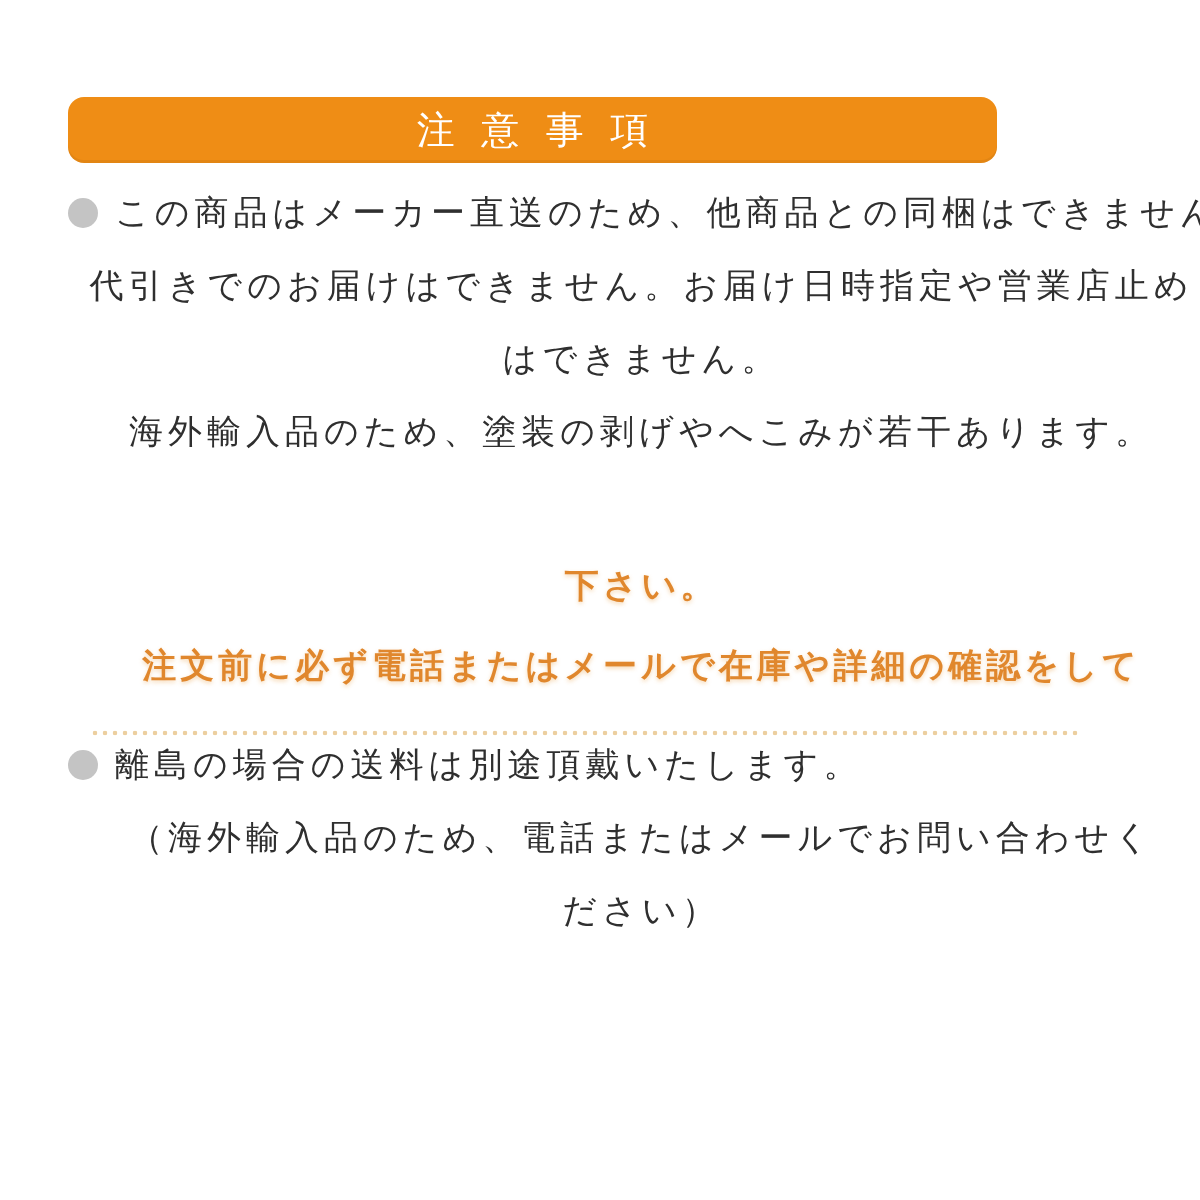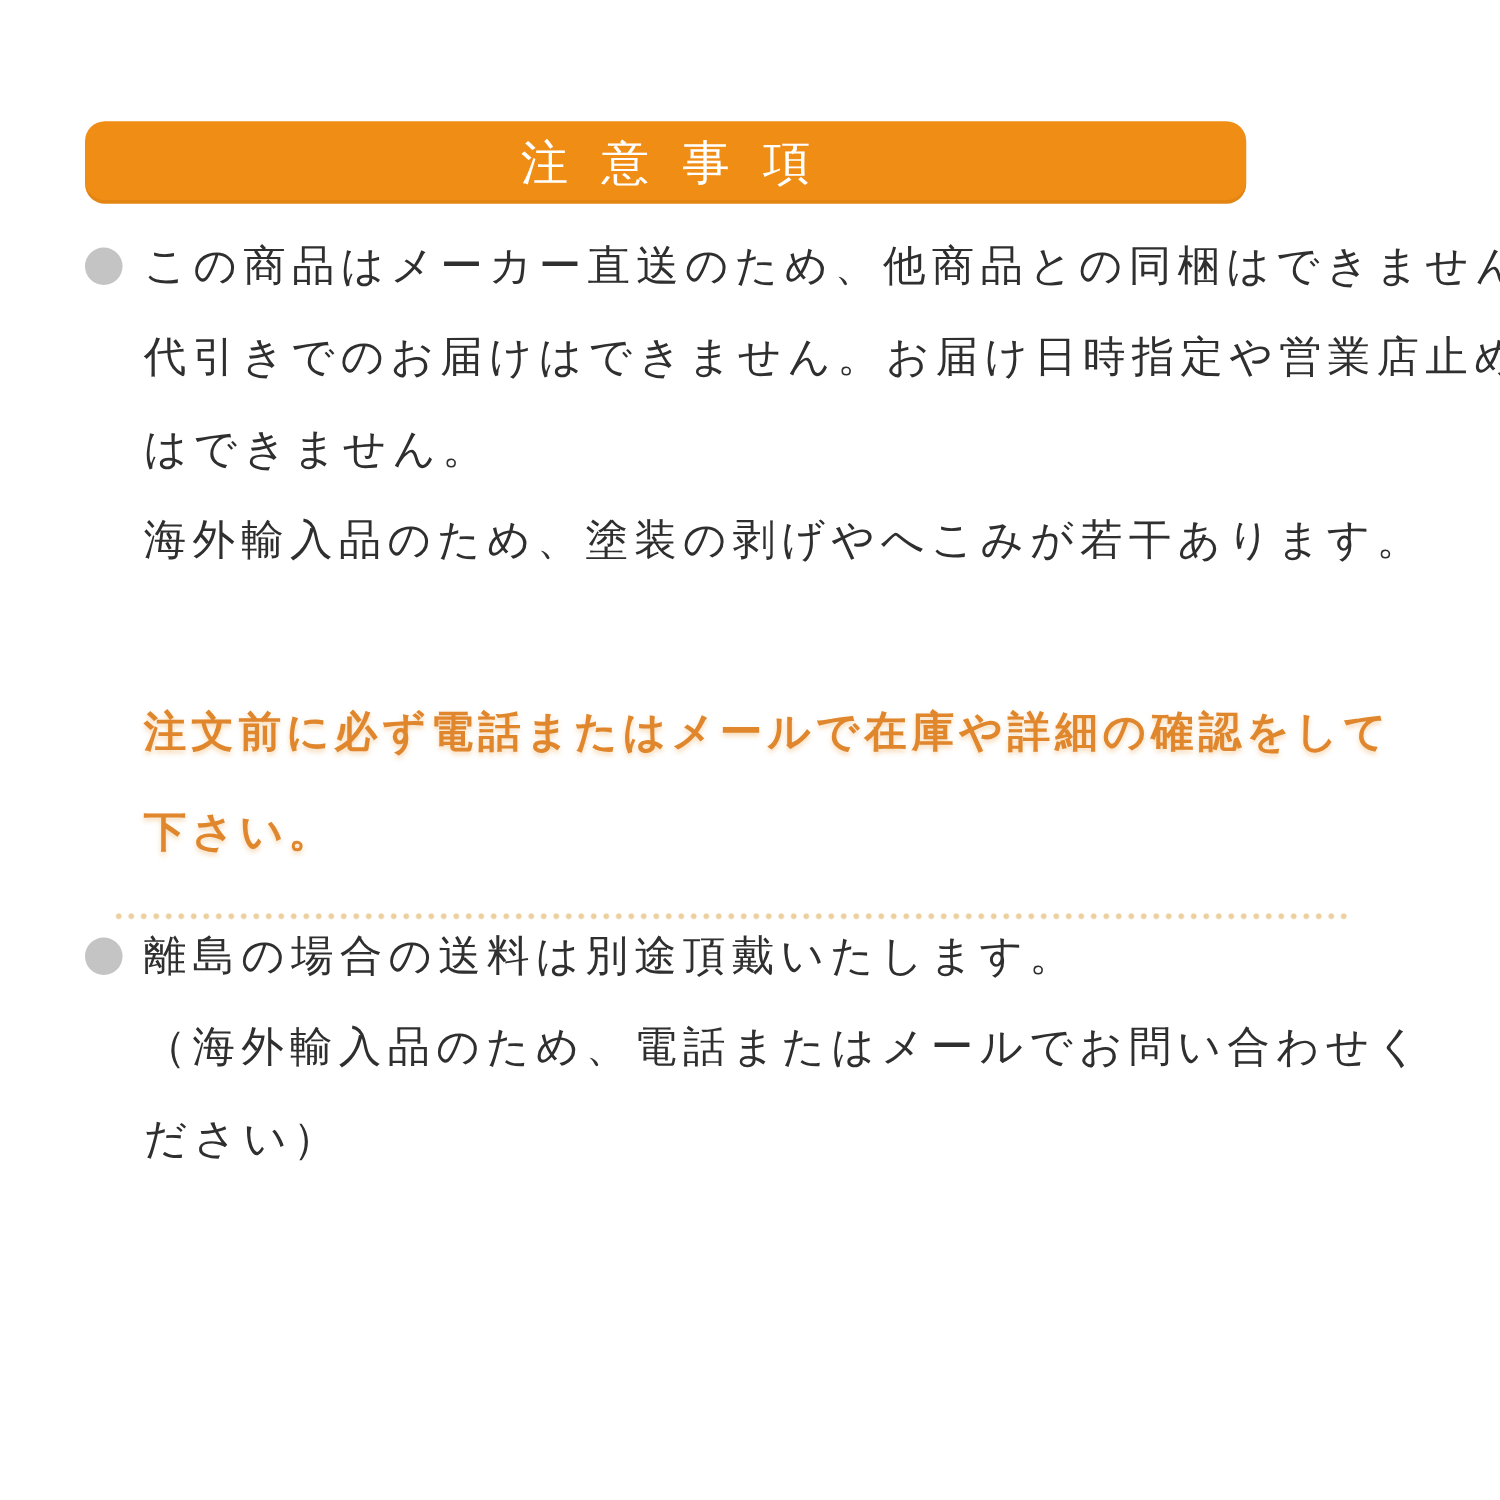--- a/index.html
+++ b/index.html
@@ -28,21 +28,21 @@
     letter-spacing:8px;text-indent:8px;white-space:nowrap;
   }
   .block{position:absolute;left:68px;width:1100px;}
   .block1{top:176px;}
   .emphasis{top:546px;}
   .block2{top:728px;}
   .note-line{
     height:73px;display:flex;align-items:center;
     font-size:34px;color:var(--body-text);letter-spacing:5px;white-space:nowrap;
   }
-  .note-line.indent{padding-left:47px;}
+  .note-line.indent{padding-left:47px;justify-content:center;}
   .bullet{
     width:30px;height:30px;border-radius:50%;
     background:var(--bullet-gray);margin-right:17px;flex:none;
   }
   .emphasis .note-line{
     height:80px;font-weight:bold;color:var(--accent-orange);
     letter-spacing:4px;text-shadow:0 2px 4px rgba(236,170,90,0.45);
   }
   .divider{
     position:absolute;left:90px;top:728px;width:990px;height:10px;
@@ -70,24 +70,24 @@
     <div class="note-line indent">
       <span>はできません。</span>
     </div>
     <div class="note-line indent">
       <span>海外輸入品のため、塗装の剥げやへこみが若干あります。</span>
     </div>
   </div>
 
   <div class="block emphasis">
     <div class="note-line indent">
-      <span>注文前に必ず電話またはメールで在庫や詳細の確認をして</span>
+      <span>下さい。</span>
     </div>
     <div class="note-line indent">
-      <span>下さい。</span>
+      <span>注文前に必ず電話またはメールで在庫や詳細の確認をして</span>
     </div>
   </div>
 
   <div class="divider"></div>
 
   <div class="block block2">
     <div class="note-line">
       <span class="bullet"></span>
       <span>離島の場合の送料は別途頂戴いたします。</span>
     </div>

